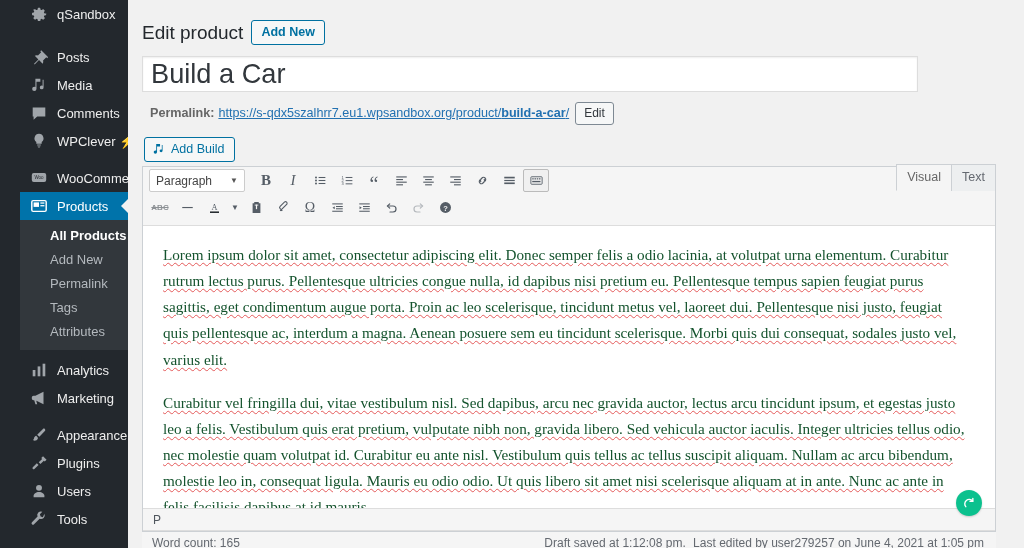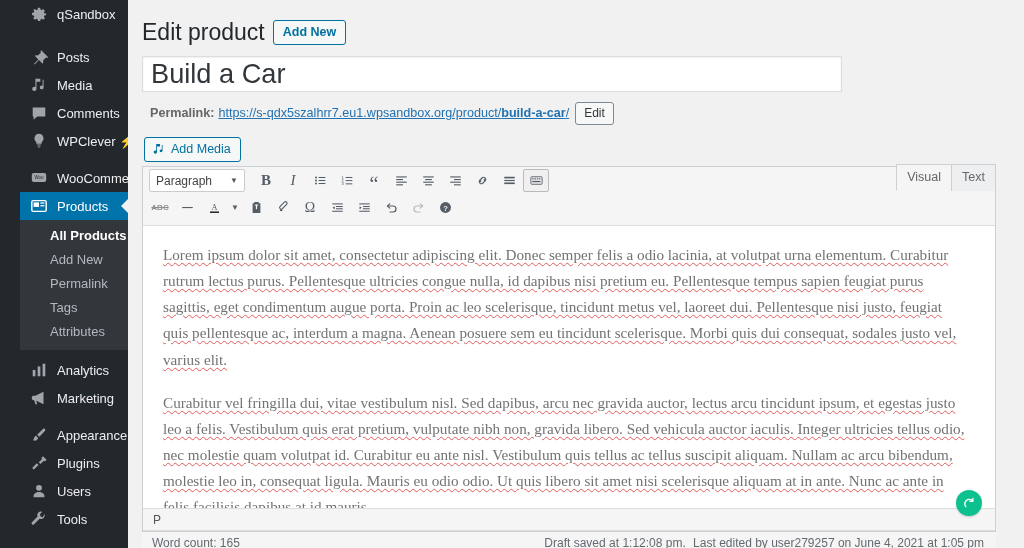--- a/index.html
+++ b/index.html
@@ -88,21 +88,21 @@
   .inner {
     padding: 10px 20px 0 14px;
     position: relative;
   }
   .page-head {
     display: flex; align-items: center;
     padding-top: 8px;
     margin-bottom: 9px;
   }
   h1.page-title {
-    font-size: 23px;
+    font-size: 19px;
     font-weight: 400;
     color: #23282d;
     margin: 0 8px 0 0;
     line-height: 29px;
     font-family: "Liberation Sans", sans-serif;
   }
   .page-title-action {
     display: inline-block;
     font-size: 12.5px;
     font-weight: 600;
@@ -110,21 +110,21 @@
     padding: 5px 9px 6px;
     background: #f6f7f7;
     border: 1px solid #0071a1;
     border-radius: 3px;
     color: #0071a1;
     text-decoration: none;
   }
 
   .title-input {
     display: block;
-    width: 700px;
+    width: 776px;
     height: 36px;
     padding: 3px 8px;
     font-size: 1.7em;
     line-height: 100%;
     background: #fff;
     border: 1px solid #ddd;
     outline: none;
     color: #32373c;
     font-family: "Liberation Sans", sans-serif;
     box-shadow: inset 0 1px 2px rgba(0,0,0,.07);
@@ -241,21 +241,21 @@
     height: 283px;
     overflow: hidden;
     position: relative;
     border-bottom: 1px solid #ddd;
   }
   .mce-content {
     padding: 16px 24px 10px 20px;
     font-family: "Liberation Serif", serif;
     font-size: 15.2px;
     line-height: 1.72;
-    color: #737373;
+    color: #14532d;
   }
   .mce-content p { margin: 0 0 17px 0; }
   .sp {
     text-decoration-line: underline;
     text-decoration-style: wavy;
     text-decoration-color: #e45a5a;
     text-decoration-thickness: 1px;
     text-underline-offset: 2px;
   }
 
@@ -456,21 +456,21 @@
 
       <div class="postdivrich">
 
         <div class="wp-media-buttons">
           <span class="btn-addmedia">
             <span class="mi">
               <svg width="14" height="14" viewBox="0 0 20 20" fill="#0071a1">
                   <path d="M6 3v9.3a2.6 2.6 0 00-1.2-.3 2.4 2.4 0 100 4.8 2.4 2.4 0 002.4-2.4V6.5h4.3V3H6zm8 1.2v6.6a2.2 2.2 0 00-1-.25 2.1 2.1 0 100 4.2 2.1 2.1 0 002.1-2.1V4.2H14z"></path>
                 </svg>
             </span>
-            <span>Add Media</span>
+            <span>Add Build</span>
           </span>
         </div>
 
         <div class="editor-tabs">
           <div class="editor-tab active">Visual</div>
           <div class="editor-tab">Text</div>
         </div>
 
         <div class="mce-container">
 

